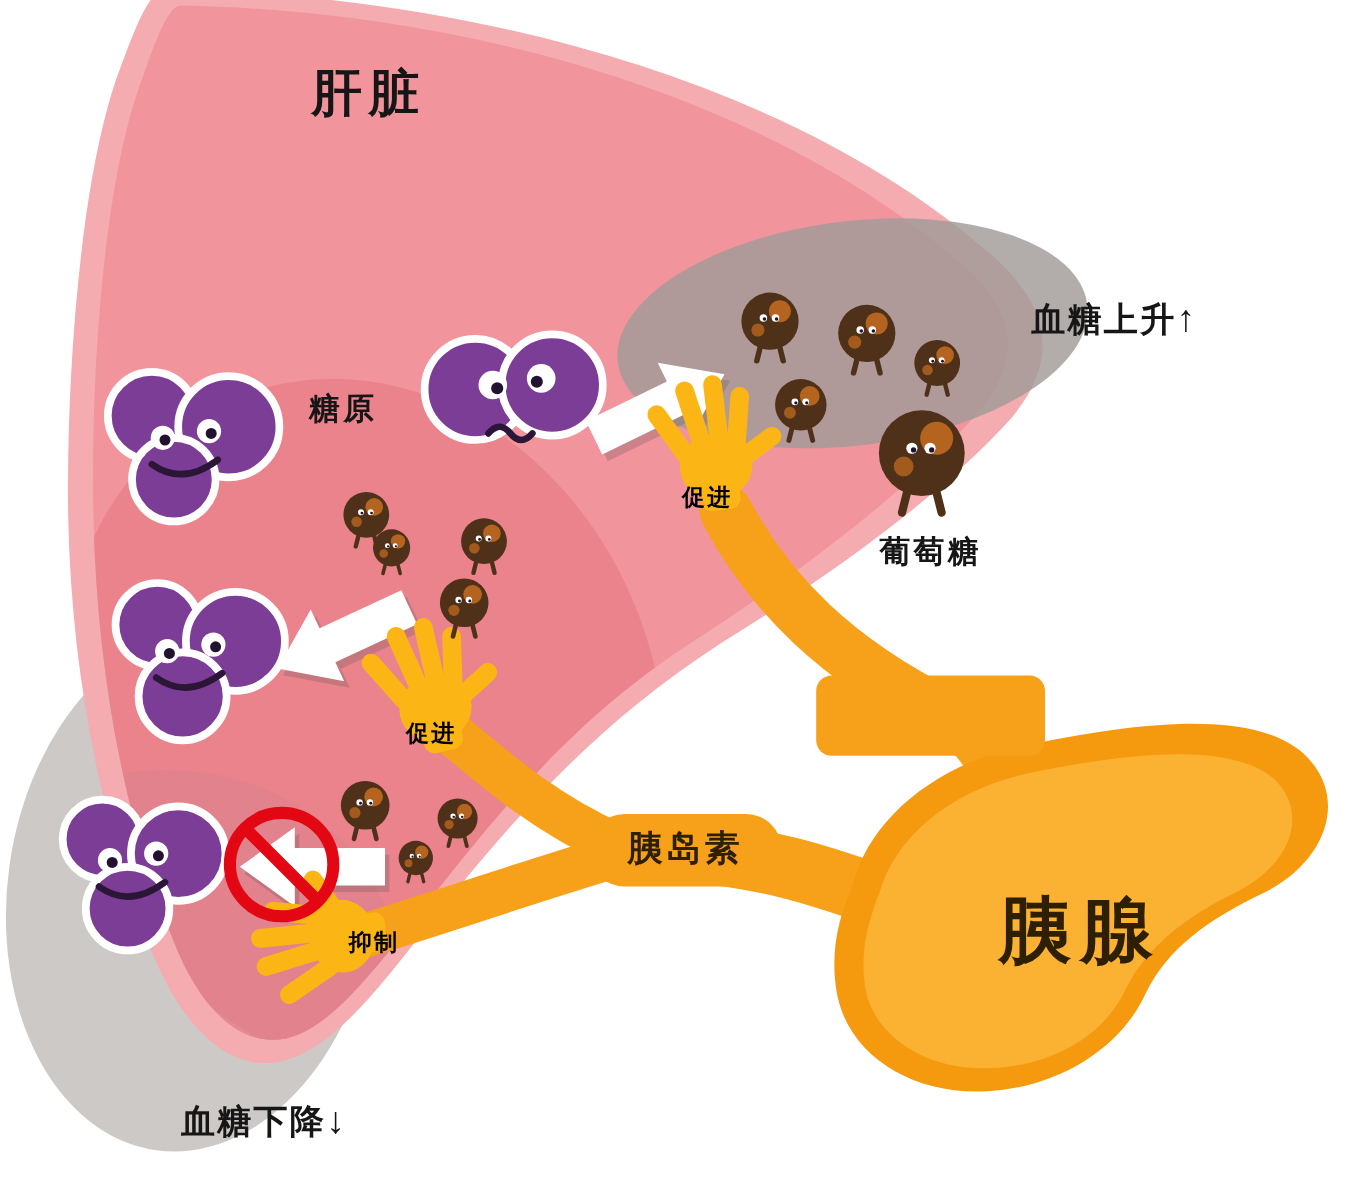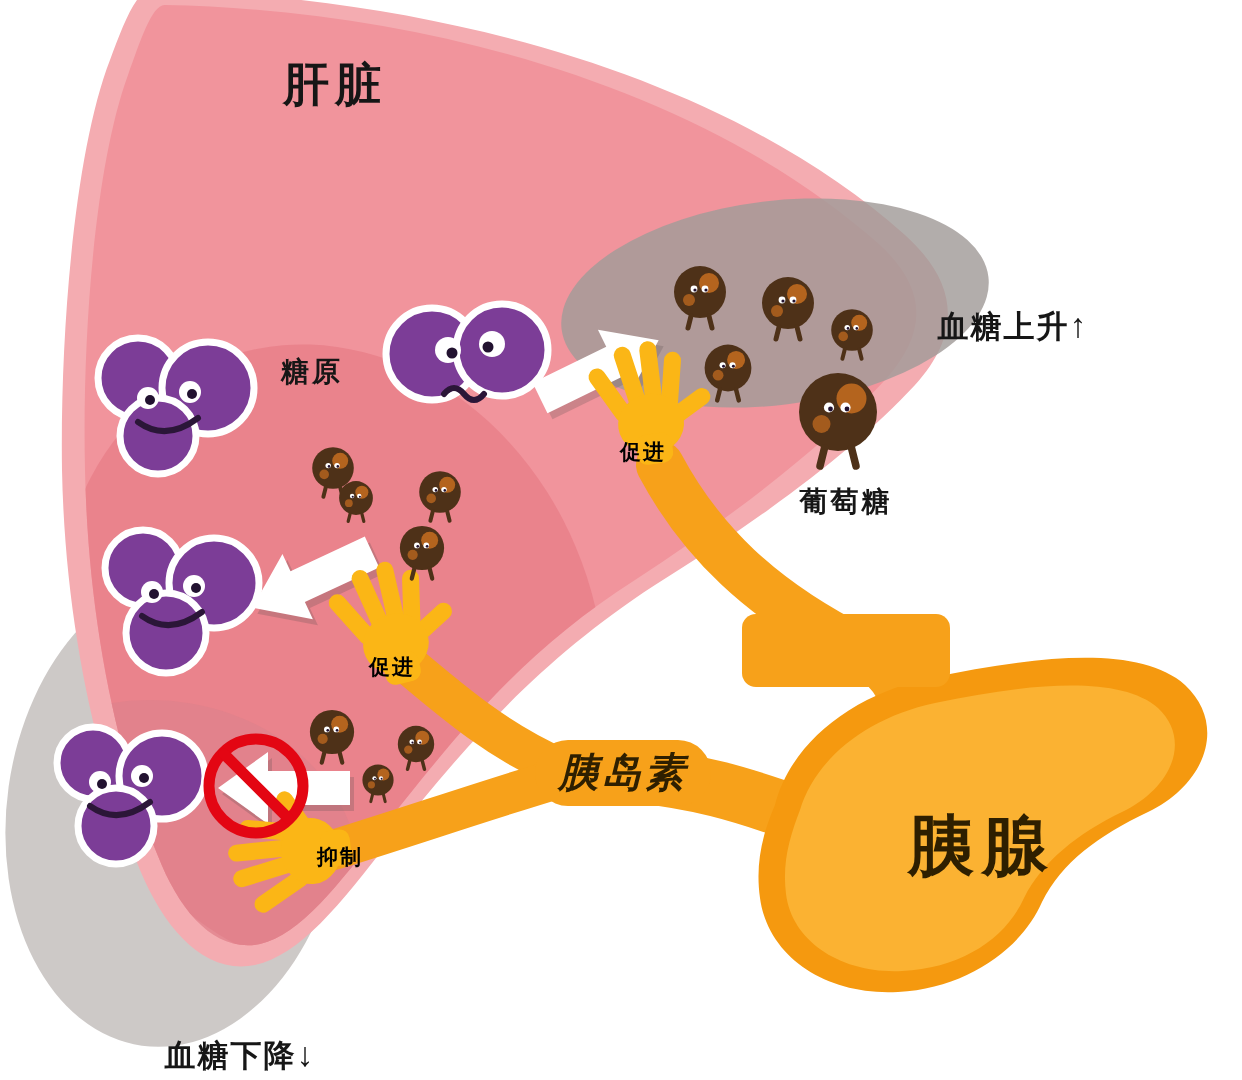--- a/index.html
+++ b/index.html
@@ -4,26 +4,26 @@
 <style>
   html,body{margin:0;padding:0;background:#fff;}
   #stage{
     position:relative;width:1242px;height:1080px;overflow:hidden;background:#fff;
     font-family:"Liberation Sans", sans-serif;
   }
   #scene{position:absolute;left:0;top:0;width:1242px;height:1080px;}
   .label{position:absolute;transform:translate(-50%,-50%);white-space:nowrap;color:#161616;}
   .lbl-liver{font-size:46px;font-weight:700;letter-spacing:6px;}
   .lbl-big{font-size:28px;font-weight:600;letter-spacing:3px;}
-  .lbl-status{font-size:31px;font-weight:700;letter-spacing:2px;margin-top:36px;}
+  .lbl-status{font-size:31px;font-weight:700;letter-spacing:2px;}
   .lbl-status .arr{font-weight:900;font-size:34px;}
   .lbl-small{font-size:21px;font-weight:600;color:#000000;letter-spacing:2px;}
   .lbl-orange{font-weight:700;color:#2e1f00;letter-spacing:3px;}
   .lbl-glucagon{font-size:32px;}
-  .lbl-insulin{font-size:40px;font-style:italic;}
+  .lbl-insulin{font-size:32px;}
   .lbl-pancreas{font-size:66px;letter-spacing:8px;}
   
   .lobe{fill:#7C3D97;stroke:#ffffff;stroke-width:7;}
   .eye{fill:#ffffff;} .pupil{fill:#221230;}
   .mouth{fill:none;stroke:#2b1638;stroke-width:6;stroke-linecap:round;}
   .hand line{stroke:#FBB616;stroke-width:17;stroke-linecap:round;}
   .hand ellipse,.hand rect{fill:#FBB616;}
   .arm{fill:none;stroke:#F7A11A;stroke-linecap:round;}
   .glu-body{fill:#4E3118;} .glu-spot{fill:#C06A1F;} 
   .glu-leg{stroke:#4E3118;stroke-width:5;stroke-linecap:round;}

